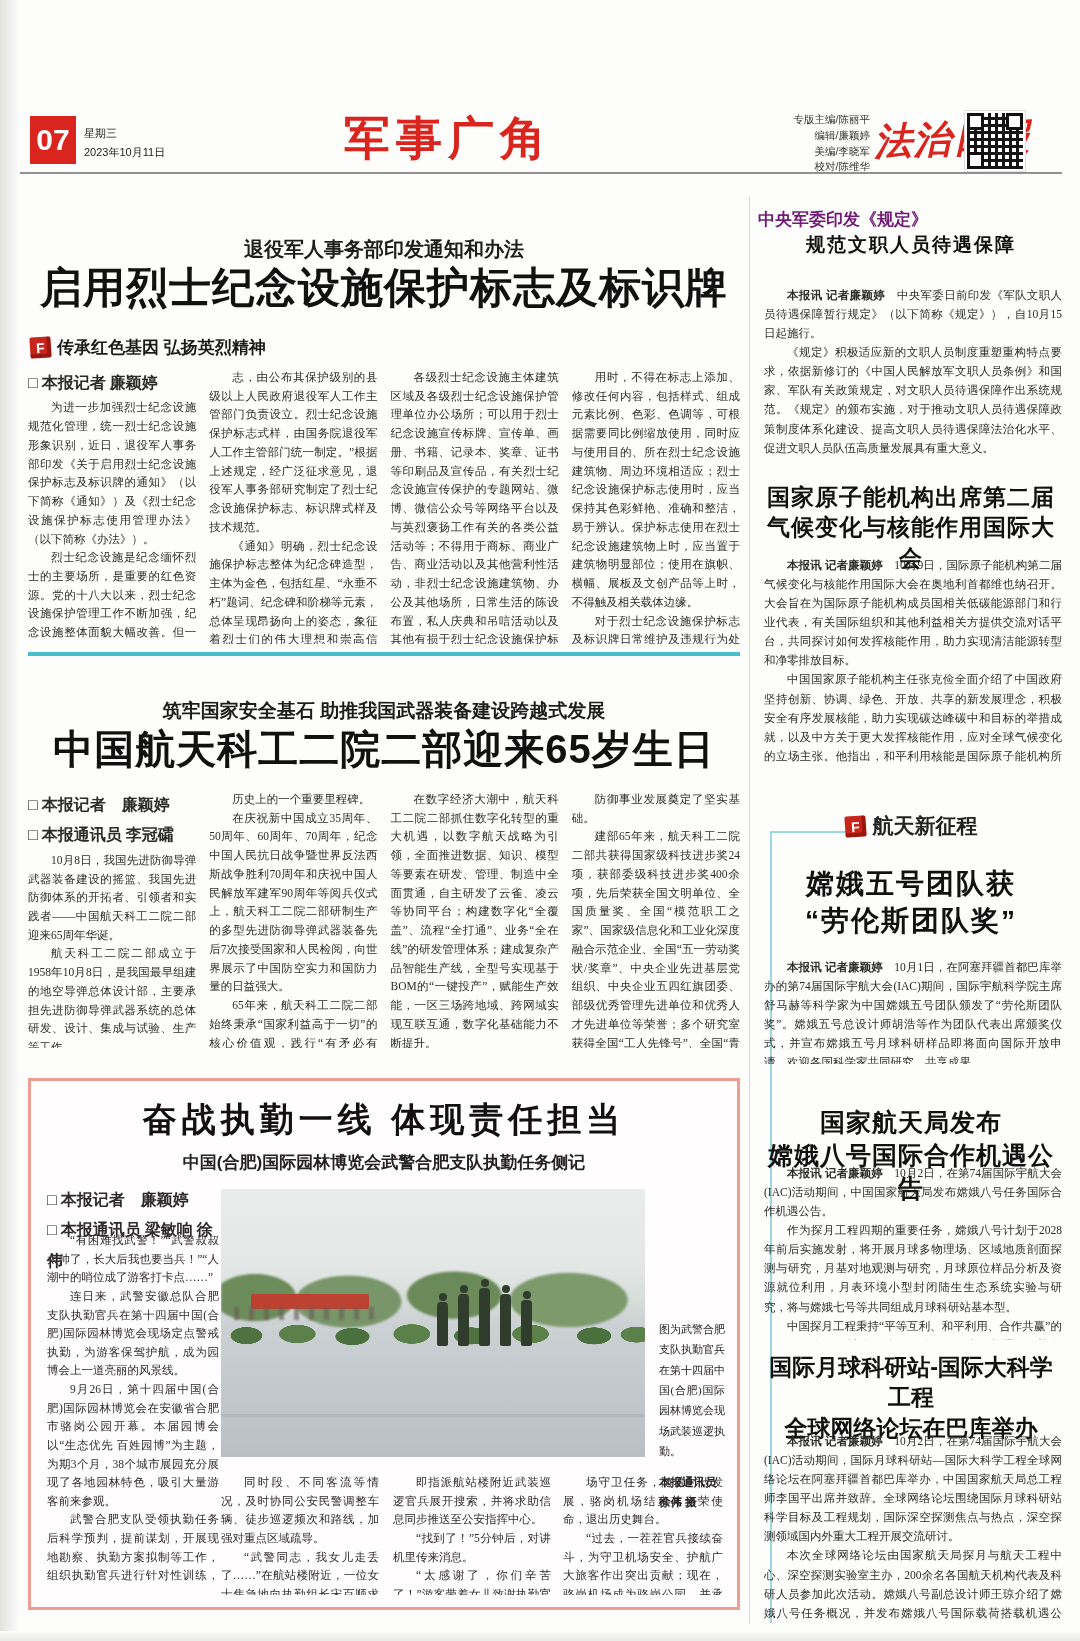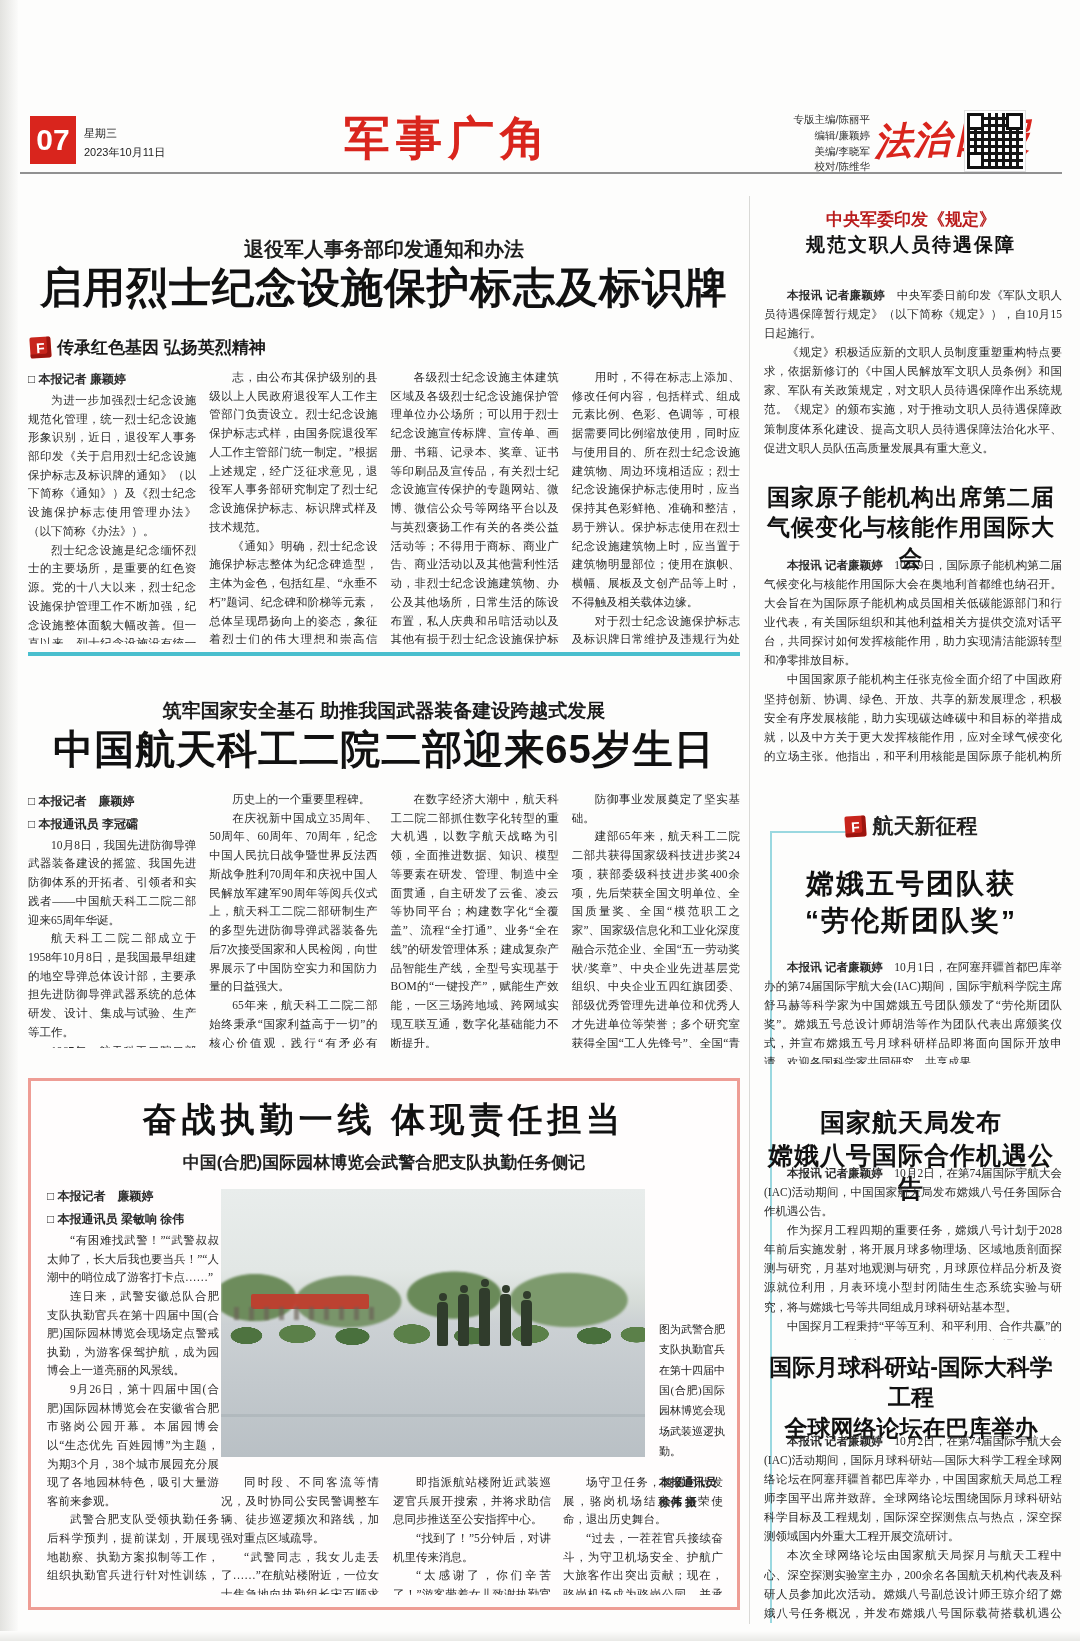--- a/index.html
+++ b/index.html
@@ -36,21 +36,21 @@
   .vrule{position:absolute;left:749px;top:196px;width:1px;height:1428px;background:#d9d9d6;}
 
   
   .kicker{position:absolute;font-family:"Liberation Sans",sans-serif;font-weight:bold;
        text-align:center;color:#1d1d1d;margin:0;}
   .bigline{position:absolute;font-family:"Liberation Sans",sans-serif;font-weight:900;
        text-align:center;color:#111;margin:0;}
   .cols{position:absolute;display:flex;gap:13px;}
   .col{flex:1;overflow:hidden;font-size:11.5px;line-height:1.63;text-align:justify;}
   .col p,.plist p{margin:0;text-indent:2em;}
-  .byline{font-family:Liberation Sans, sans-serif;font-weight:bold;font-size:12px;
+  .byline{font-family:Liberation Serif, serif;font-weight:bold;font-size:16px;
        line-height:1.9;text-indent:0;}
   .bylines .byline{text-indent:0;}
   .tagline{position:absolute;display:flex;align-items:center;gap:6px;
        font-family:"Liberation Sans",sans-serif;font-weight:bold;font-size:17px;color:#1a1a1a;}
   .cube{width:21px;height:21px;background:#c8251c;color:#fff;display:inline-flex;
        align-items:center;justify-content:center;font-family:"Liberation Sans",sans-serif;
        font-weight:bold;font-size:14px;border-radius:2px;
        box-shadow:inset -4px -4px 0 rgba(120,10,5,.55);transform:rotate(-4deg);}
   .cyan-rule{position:absolute;left:28px;top:652px;width:712px;height:4px;background:#49bfce;}
 
@@ -102,22 +102,22 @@
   .crowd{position:absolute;left:3%;top:44%;width:150px;height:13px;
        background:repeating-linear-gradient(90deg,#6b6056 0 5px,transparent 5px 15px);
        filter:blur(1px);opacity:.65;}
   .soldiers{position:absolute;left:51%;top:37%;display:flex;gap:10px;align-items:flex-end;}
   .soldier{width:11px;background:#303c2c;border-radius:4px 4px 2px 2px;position:relative;}
   .soldier::before{content:"";position:absolute;left:1.5px;top:-9px;width:8px;height:8px;
        border-radius:50%;background:#303c2c;}
   .pavline{position:absolute;left:0;top:84%;width:100%;height:3px;background:#aeb5ba;opacity:.8;}
 
   
-  .rr-kicker{position:absolute;left:758px;width:306px;text-align:center;margin:0;
-       font-family:"Liberation Sans",sans-serif;font-weight:bold;font-size:17px;color:#b91c1c;}
+  .rr-kicker{position:absolute;left:758px;width:306px;margin:0;
+       font-family:"Liberation Sans",sans-serif;font-weight:bold;font-size:17px;color:#701a75;}
   .rr-headline{position:absolute;left:758px;width:306px;text-align:center;margin:0;
        font-family:"Liberation Sans",sans-serif;font-weight:900;color:#111;line-height:1.32;}
   .rr-body{position:absolute;left:764px;width:298px;overflow:hidden;font-size:11.5px;
        line-height:1.66;text-align:justify;}
   .rr-body p{margin:0;text-indent:2em;}
   .rr-body .lead-b{font-weight:bold;font-family:"Liberation Sans",sans-serif;}
   .bracket-h{position:absolute;left:770px;top:831px;width:92px;height:2px;background:#9ad8e0;}
   .bracket-v{position:absolute;left:770px;top:831px;width:2px;height:792px;background:#9ad8e0;}
   .section-label{position:absolute;left:758px;top:812px;width:306px;display:flex;
        align-items:center;justify-content:center;gap:7px;

